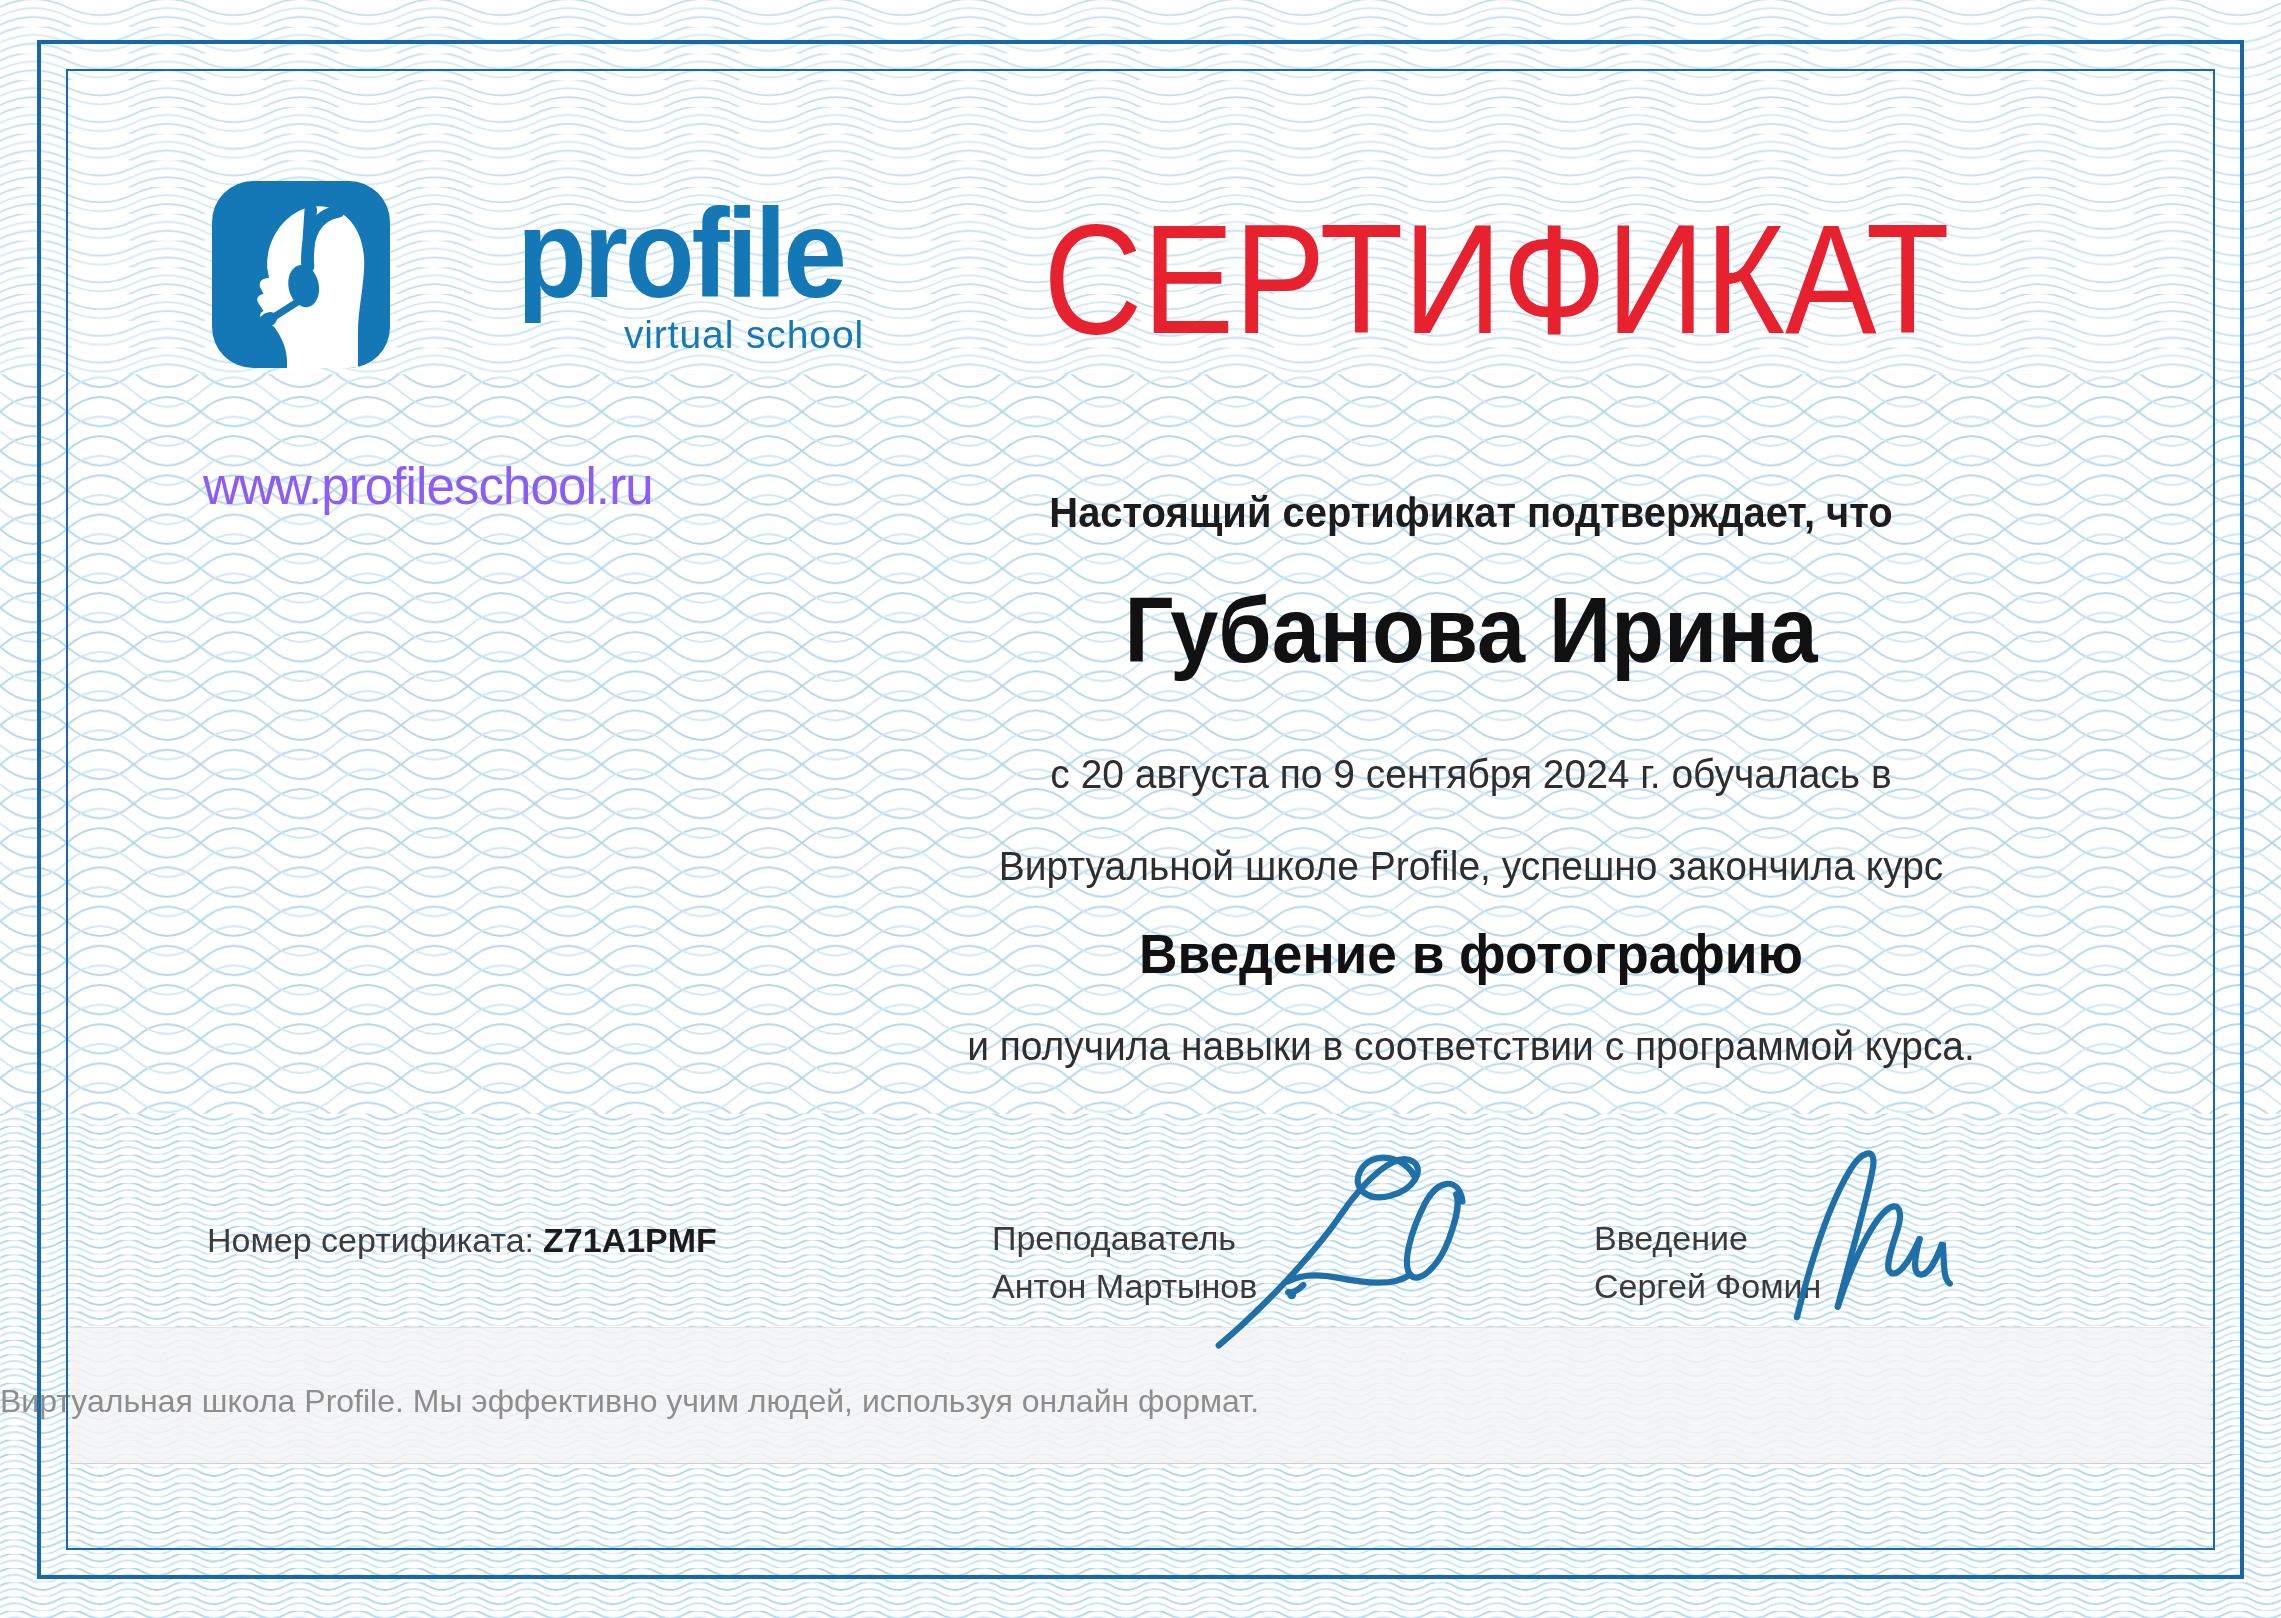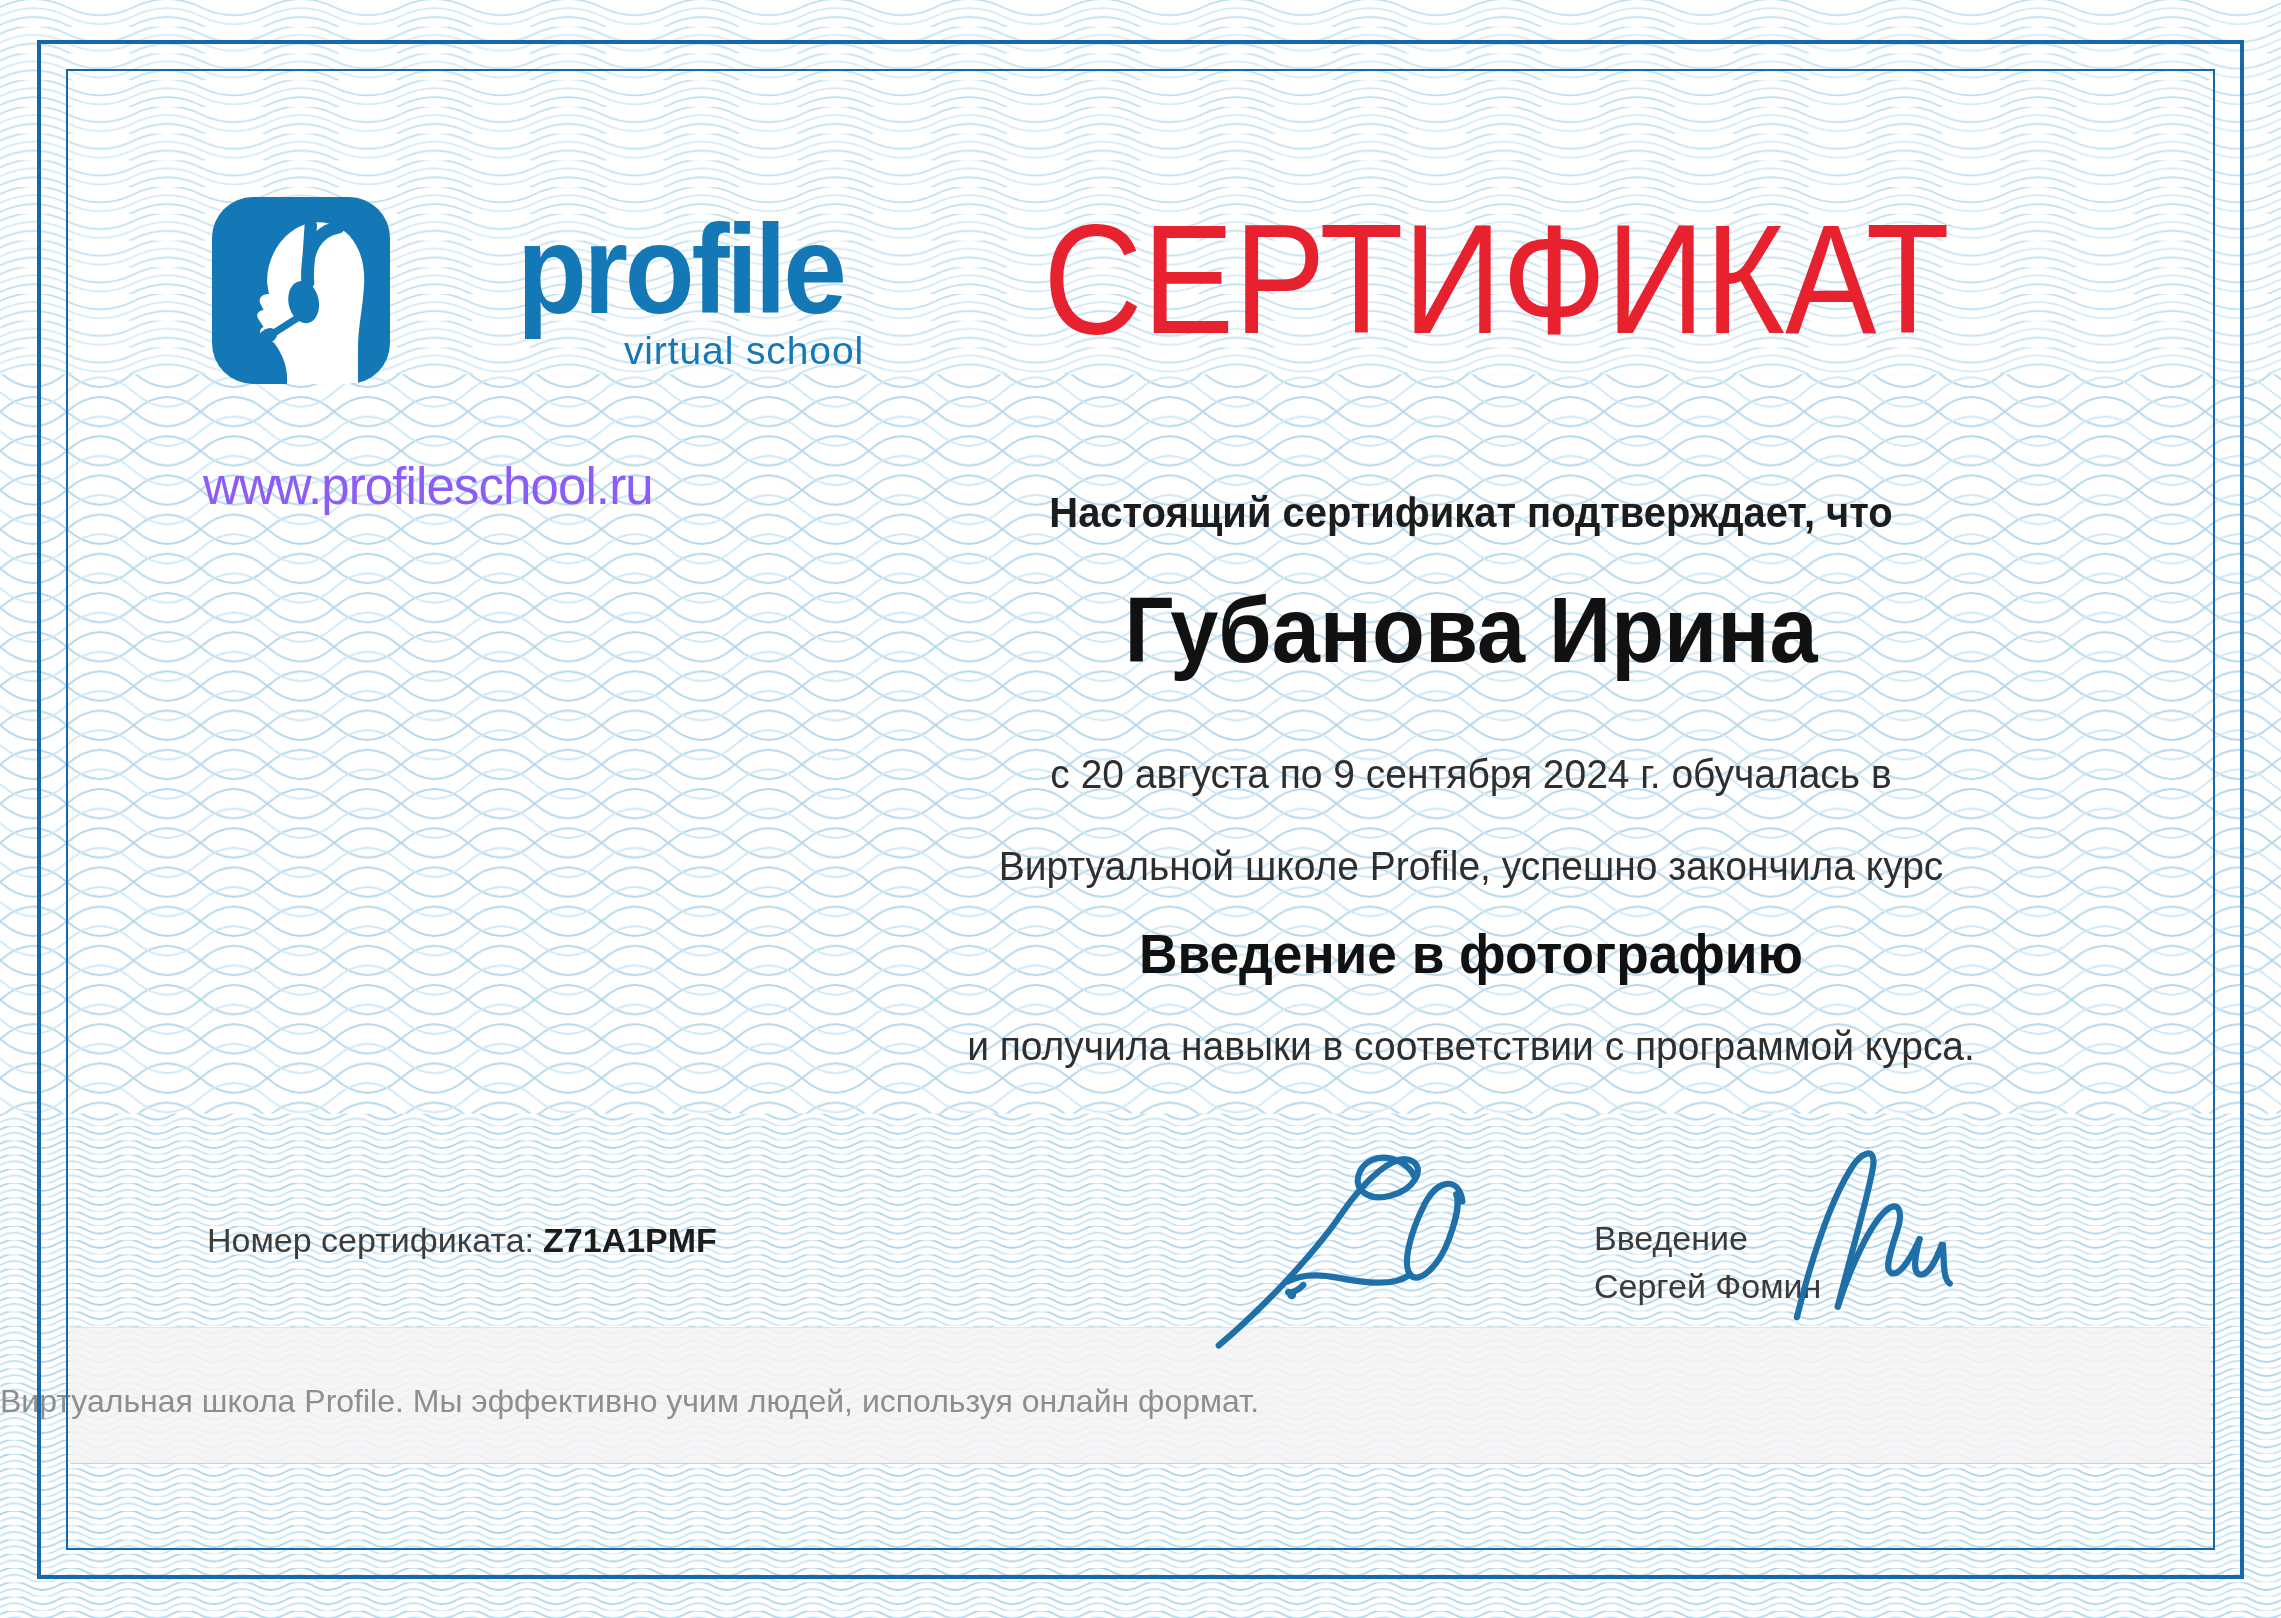--- a/index.html
+++ b/index.html
@@ -16,21 +16,21 @@
   .border-inner{
     position:absolute; left:66px; top:69px; right:66px; bottom:68px;
     border:2.7px solid #1668a8; z-index:4; pointer-events:none;
   }
   .footer-band{
     position:absolute; left:70px; right:70px; top:1327px; height:135px;
     background:rgba(243,243,245,0.85);
     border-top:0.9px solid #e3e3e3; border-bottom:0.9px solid #cfcfcf;
     z-index:1;
   }
-  .logo{position:absolute; left:212px; top:181px; z-index:2; display:flex;margin-top:16px;}
+  .logo{position:absolute; left:212px; top:181px; z-index:2; display:flex;}
   .logo-icon{display:block;}
   .wordmark-wrap{position:absolute; left:305px; top:-7.1px; width:454px;}
   .wordmark{
     font-size:127px; font-weight:bold; color:#1478b7; line-height:1.25;
     letter-spacing:-3.6px; transform:scaleX(0.9); transform-origin:left top;
     white-space:nowrap;
   }
   .tagline{
     font-size:39px; color:#1478b7; text-align:center; margin-top:-19.6px;
     letter-spacing:0.9px; white-space:nowrap;
@@ -141,20 +141,24 @@
   <div class="cline recipient">Губанова Ирина</div>
   <div class="cline period">с 20 августа по 9 сентября 2024 г. обучалась в</div>
   <div class="cline school">Виртуальной школе Profile, успешно закончила курс</div>
   <div class="cline course">Введение в фотографию</div>
   <div class="cline outcome">и получила навыки в соответствии с программой курса.</div>
 
   <div class="cert-number">
     <span>Номер сертификата:</span><span class="val">Z71A1PMF</span>
   </div>
 
+  <div class="signatory teacher-block">
+    <div>Преподаватель</div>
+    <div>Антон Мартынов</div>
+  </div>
 
   <svg class="sig sig-teacher" width="285" height="209" viewBox="0 0 320 235" aria-hidden="true">
     <g fill="none" stroke="#1f6fa8" stroke-width="7" stroke-linecap="round">
       <path d="M243 34 C232 8 193 2 181 26 C171 46 190 60 214 54 C242 47 254 24 240 15
                C221 3 186 36 160 74 C130 118 72 180 22 222"></path>
       <path d="M296 60 C292 32 268 34 253 64 C238 94 228 130 237 142 C247 155 270 132 281 102
                C290 77 293 62 289 52"></path>
       <path d="M237 142 C220 156 186 152 157 146 C131 141 112 143 100 150"></path>
       <path d="M117 154 C111 160 105 163 100 162"></path>
     </g>

